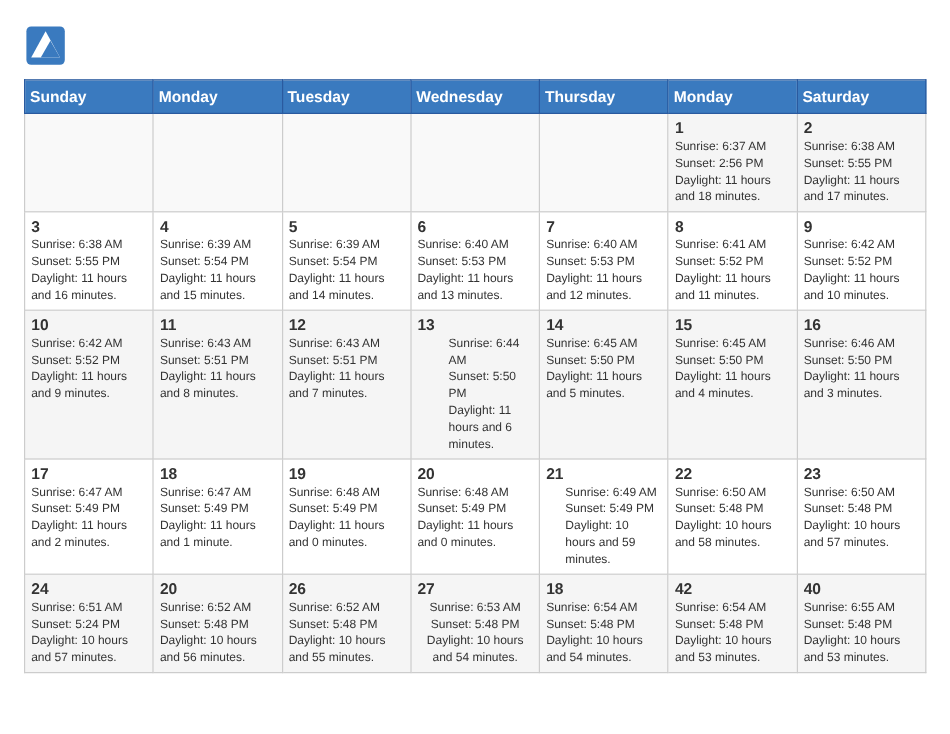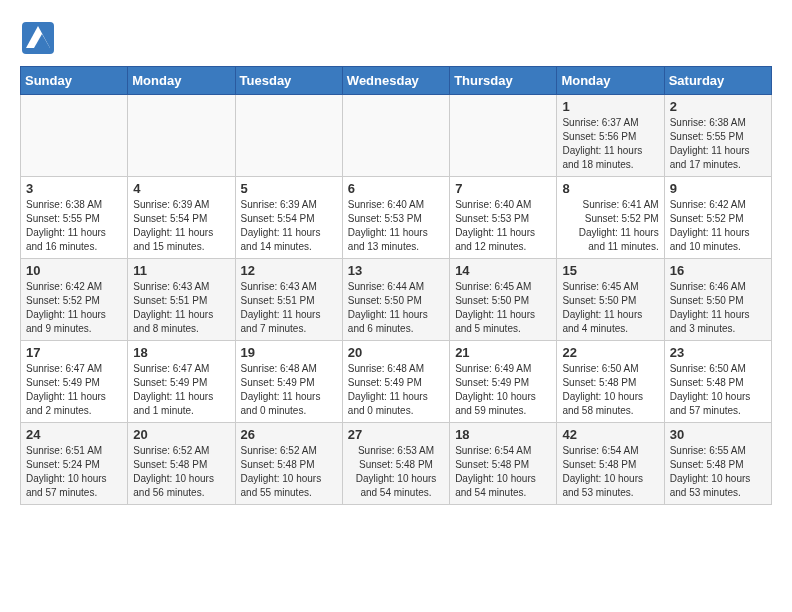--- a/index.html
+++ b/index.html
@@ -114,21 +114,21 @@
   <tbody id="calendar-body">
   <tr>
         <td class="empty-cell"></td>
         <td class="empty-cell"></td>
         <td class="empty-cell"></td>
         <td class="empty-cell"></td>
         <td class="empty-cell"></td>
         <td>
           <span class="day-number">1</span>
           <div class="day-info" style="white-space: pre-wrap;">Sunrise: 6:37 AM
-Sunset: 5:56 PM
+Sunset: 2:56 PM
 Daylight: 11 hours and 18 minutes.</div>
         </td>
         <td>
           <span class="day-number">2</span>
           <div class="day-info" style="white-space: pre-wrap;">Sunrise: 6:38 AM
 Sunset: 5:55 PM
 Daylight: 11 hours and 17 minutes.</div>
         </td>
       </tr>
       <tr>
@@ -157,21 +157,21 @@
 Daylight: 11 hours and 13 minutes.</div>
         </td>
         <td>
           <span class="day-number">7</span>
           <div class="day-info" style="white-space: pre-wrap;">Sunrise: 6:40 AM
 Sunset: 5:53 PM
 Daylight: 11 hours and 12 minutes.</div>
         </td>
         <td>
           <span class="day-number">8</span>
-          <div class="day-info" style="white-space: pre-wrap; text-align: right;">Sunrise: 6:41 AM
+          <div class="day-info" style="white-space: pre-wrap;">Sunrise: 6:41 AM
 Sunset: 5:52 PM
 Daylight: 11 hours and 11 minutes.</div>
         </td>
         <td>
           <span class="day-number">9</span>
           <div class="day-info" style="white-space: pre-wrap;">Sunrise: 6:42 AM
 Sunset: 5:52 PM
 Daylight: 11 hours and 10 minutes.</div>
         </td>
       </tr>
@@ -189,21 +189,21 @@
 Daylight: 11 hours and 8 minutes.</div>
         </td>
         <td>
           <span class="day-number">12</span>
           <div class="day-info" style="white-space: pre-wrap;">Sunrise: 6:43 AM
 Sunset: 5:51 PM
 Daylight: 11 hours and 7 minutes.</div>
         </td>
         <td>
           <span class="day-number">13</span>
-          <div class="day-info" style="white-space: pre-wrap;">Sunrise: 6:44 AM
+          <div class="day-info" style="white-space: pre-wrap; margin-left: 26px;">Sunrise: 6:44 AM
 Sunset: 5:50 PM
 Daylight: 11 hours and 6 minutes.</div>
         </td>
         <td>
           <span class="day-number">14</span>
           <div class="day-info" style="white-space: pre-wrap;">Sunrise: 6:45 AM
 Sunset: 5:50 PM
 Daylight: 11 hours and 5 minutes.</div>
         </td>
         <td>
@@ -239,21 +239,21 @@
 Daylight: 11 hours and 0 minutes.</div>
         </td>
         <td>
           <span class="day-number">20</span>
           <div class="day-info" style="white-space: pre-wrap;">Sunrise: 6:48 AM
 Sunset: 5:49 PM
 Daylight: 11 hours and 0 minutes.</div>
         </td>
         <td>
           <span class="day-number">21</span>
-          <div class="day-info" style="white-space: pre-wrap;">Sunrise: 6:49 AM
+          <div class="day-info" style="white-space: pre-wrap; margin-left: 16px;">Sunrise: 6:49 AM
 Sunset: 5:49 PM
 Daylight: 10 hours and 59 minutes.</div>
         </td>
         <td>
           <span class="day-number">22</span>
           <div class="day-info" style="white-space: pre-wrap;">Sunrise: 6:50 AM
 Sunset: 5:48 PM
 Daylight: 10 hours and 58 minutes.</div>
         </td>
         <td>
@@ -294,20 +294,20 @@
 Sunset: 5:48 PM
 Daylight: 10 hours and 54 minutes.</div>
         </td>
         <td>
           <span class="day-number">42</span>
           <div class="day-info" style="white-space: pre-wrap;">Sunrise: 6:54 AM
 Sunset: 5:48 PM
 Daylight: 10 hours and 53 minutes.</div>
         </td>
         <td>
-          <span class="day-number">30</span>
+          <span class="day-number">40</span>
           <div class="day-info" style="white-space: pre-wrap;">Sunrise: 6:55 AM
 Sunset: 5:48 PM
 Daylight: 10 hours and 53 minutes.</div>
         </td>
       </tr>
     </tbody>
 </table>
 
 </body></html>

